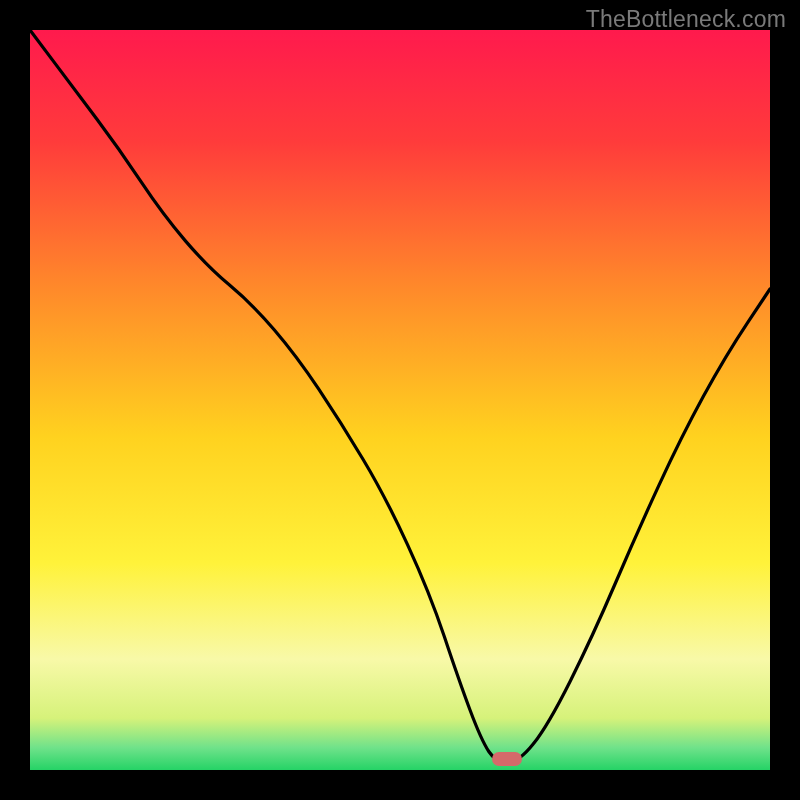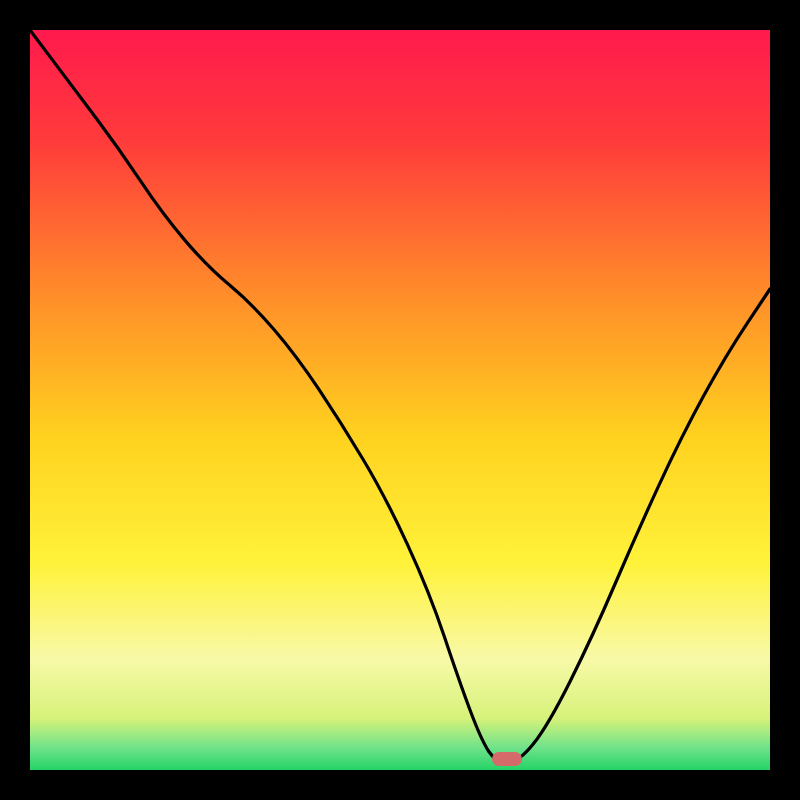--- a/index.html
+++ b/index.html
@@ -52,13 +52,14 @@
 </head>
 <body>
 
 <div class="frame">
   <div class="plot-area" style="background: linear-gradient(rgb(255, 26, 77) 0%, rgb(255, 59, 59) 15%, rgb(255, 138, 42) 35%, rgb(255, 210, 31) 55%, rgb(255, 242, 58) 72%, rgb(248, 249, 168) 85%, rgb(214, 242, 122) 93%, rgb(111, 226, 138) 97%, rgb(37, 211, 102) 100%);">
     <svg class="curve" width="740" height="740" viewBox="0 0 740 740">
       <path id="curve-path" fill="none" stroke="#000000" stroke-width="3.2" stroke-linecap="round" d="M 0.0 0.0 Q 0.0 0.0 22.2 29.6 Q 44.4 59.2 66.6 88.8 Q 88.8 118.4 111.0 151.7 Q 133.2 185.0 155.4 210.9 Q 177.6 236.8 199.8 255.3 Q 222.0 273.8 244.2 299.7 Q 266.4 325.6 288.6 358.9 Q 310.8 392.2 333.0 429.2 Q 355.2 466.2 377.4 514.3 Q 399.6 562.4 414.4 606.8 Q 429.2 651.2 440.3 680.8 Q 451.4 710.4 458.8 721.5 Q 466.2 732.6 477.3 732.6 Q 488.4 732.6 503.2 714.1 Q 518.0 695.6 540.2 651.2 Q 562.4 606.8 584.6 555.0 Q 606.8 503.2 629.0 455.1 Q 651.2 407.0 673.4 366.3 Q 695.6 325.6 717.8 292.3 T 740.0 259.0"></path>
     </svg>
     <div id="marker" class="marker" style="left: 477.3px; top: 728.9px; background: rgb(212, 106, 106);"></div>
   </div>
+  <div class="watermark">TheBottleneck.com</div>
 </div>
 
 </body></html>

